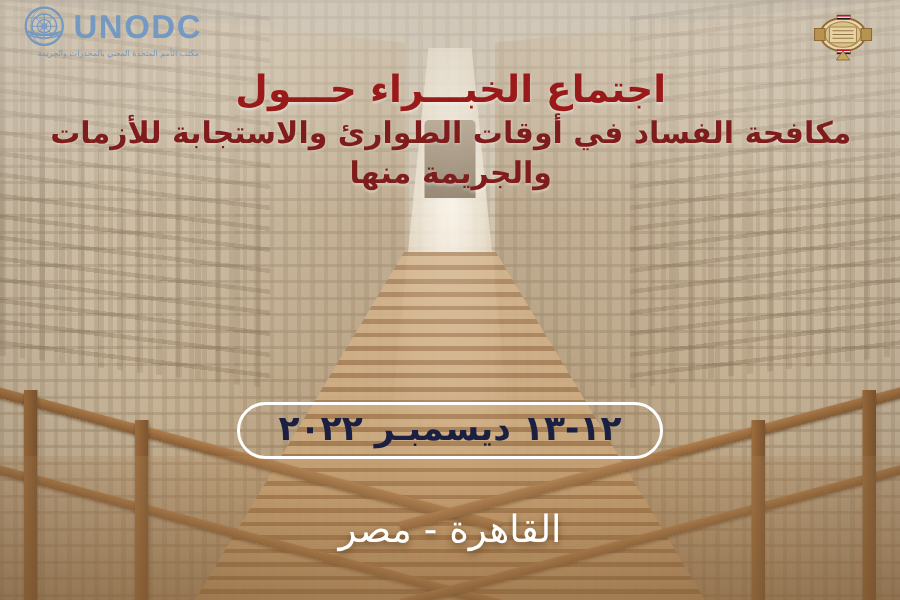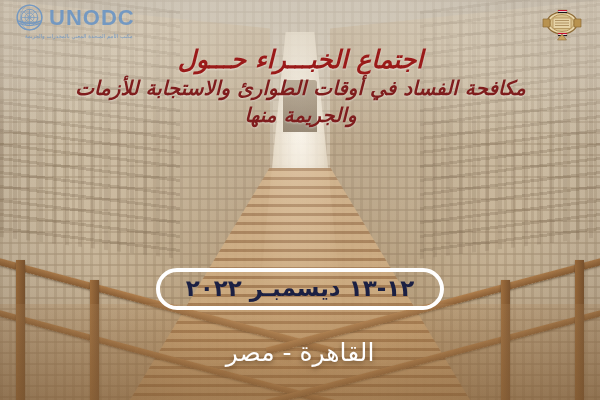--- a/index.html
+++ b/index.html
@@ -265,21 +265,20 @@
     width: 48px; height: 40px;
   }
 
   
   .head {
     position: absolute;
     left: 1px; right: 0;
     top: 44px;
     text-align: center;
     direction: rtl;
-    font-style: italic;
   }
   .line-red {
     font-family: "DejaVu Sans", sans-serif;
     font-size: 25px;
     font-weight: bold;
     color: #9a1a19;
     letter-spacing: 3px;
     line-height: 1.25;
     text-shadow: 0 1px 2px rgba(255,255,255,.45);
   }
@@ -323,21 +322,21 @@
 
   
   .date-wrap {
     position: absolute;
     left: 0; right: 0;
     top: 268px;
     display: flex;
     justify-content: center;
   }
   .date-pill {
-    border: 4px solid #ffffff;
+    border: 2px solid #ffffff;
     border-radius: 40px;
     padding: 3px 26px 5px;
     direction: rtl;
   }
   .date-text {
     font-family: "DejaVu Sans", sans-serif;
     font-size: 23px;
     font-weight: bold;
     color: #1b2043;
     letter-spacing: 2px;

